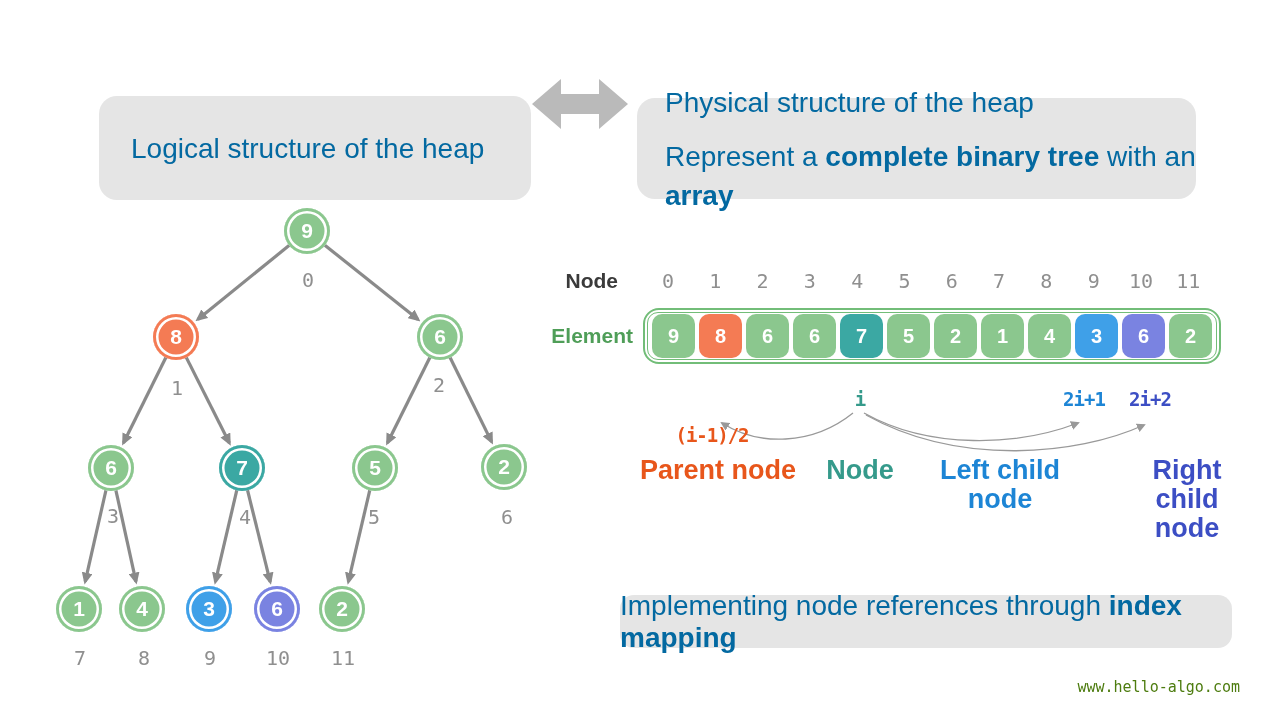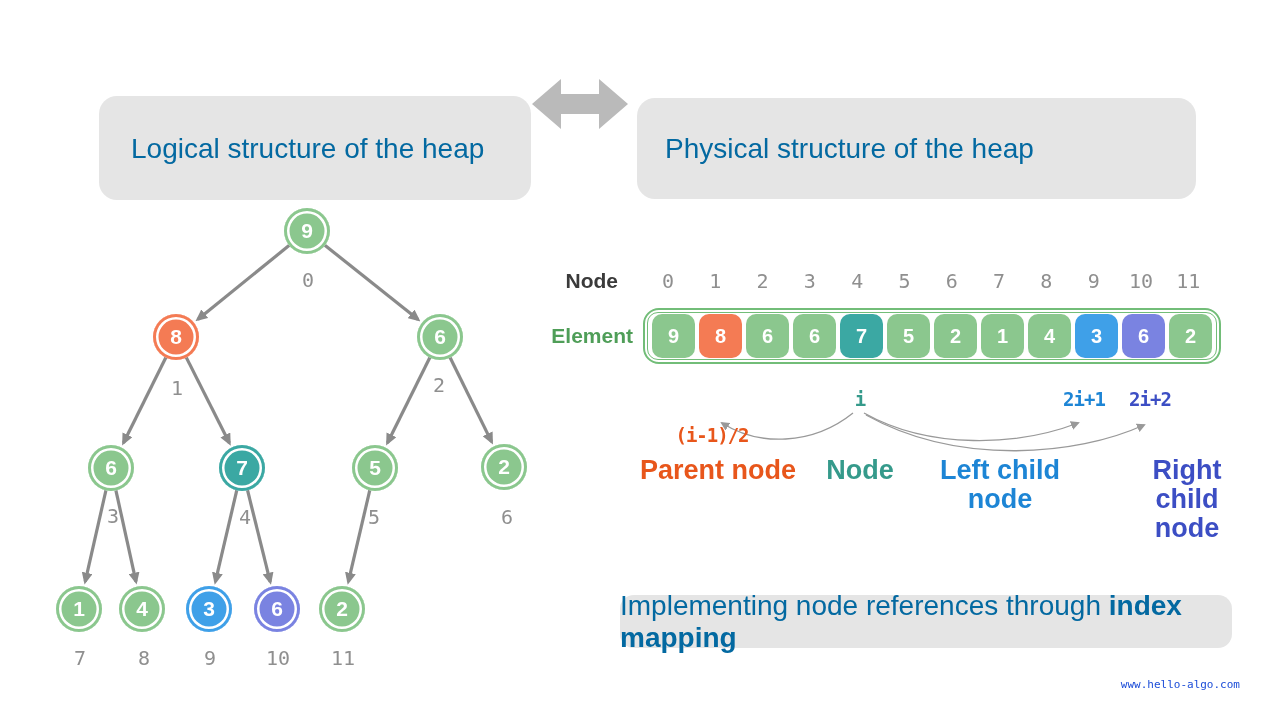--- a/index.html
+++ b/index.html
@@ -39,37 +39,38 @@
   .arr-idx{position:absolute;top:281px;transform:translate(-50%,-50%);z-index:2;
            font-family:"DejaVu Sans Mono",monospace;font-size:20px;color:#8f8f8f;}
 
   
   .formula{position:absolute;top:399px;transform:translate(-50%,-50%);z-index:2;
            font-family:"DejaVu Sans Mono",monospace;font-weight:bold;font-size:19px;letter-spacing:-1px;}
   .f-label{position:absolute;top:456px;transform:translateX(-50%);z-index:2;
            font-weight:bold;font-size:27px;text-align:center;line-height:29px;}
 
   #watermark{position:absolute;right:40px;top:678px;font-family:"DejaVu Sans Mono",monospace;
-             font-size:11px;color:#1d4ed8;z-index:2;}
+             font-size:15px;color:#4d7c0f;z-index:2;}
 </style>
 </head>
 <body>
 
 <div id="canvas">
 
   <div class="note-box" id="box-left">
     <div>Logical structure of the heap</div>
   </div>
 
   <svg id="top-arrow" width="96" height="50" viewBox="0 0 96 50">
     <polygon points="0,25 29,0 29,15 67,15 67,0 96,25 67,50 67,35 29,35 29,50" fill="#bababa"></polygon>
   </svg>
 
   <div class="note-box" id="box-right">
     <div>Physical structure of the heap</div>
+    <div><span>Represent a </span><b>complete binary tree</b><span> with an </span><b>array</b></div>
   </div>
 
   <svg class="layer" id="edge-svg" viewBox="0 0 1280 720">
     <defs>
       <marker id="arw" markerUnits="userSpaceOnUse" markerWidth="12" markerHeight="11" refX="9" refY="5.5" orient="auto">
         <path d="M0,0 L12,5.5 L0,11 Z" fill="#8a8a8a"></path>
       </marker>
       <marker id="arw2" markerUnits="userSpaceOnUse" markerWidth="9" markerHeight="9" refX="7" refY="4.5" orient="auto">
         <path d="M0,0 L9,4.5 L0,9 Z" fill="#999999"></path>
       </marker>

